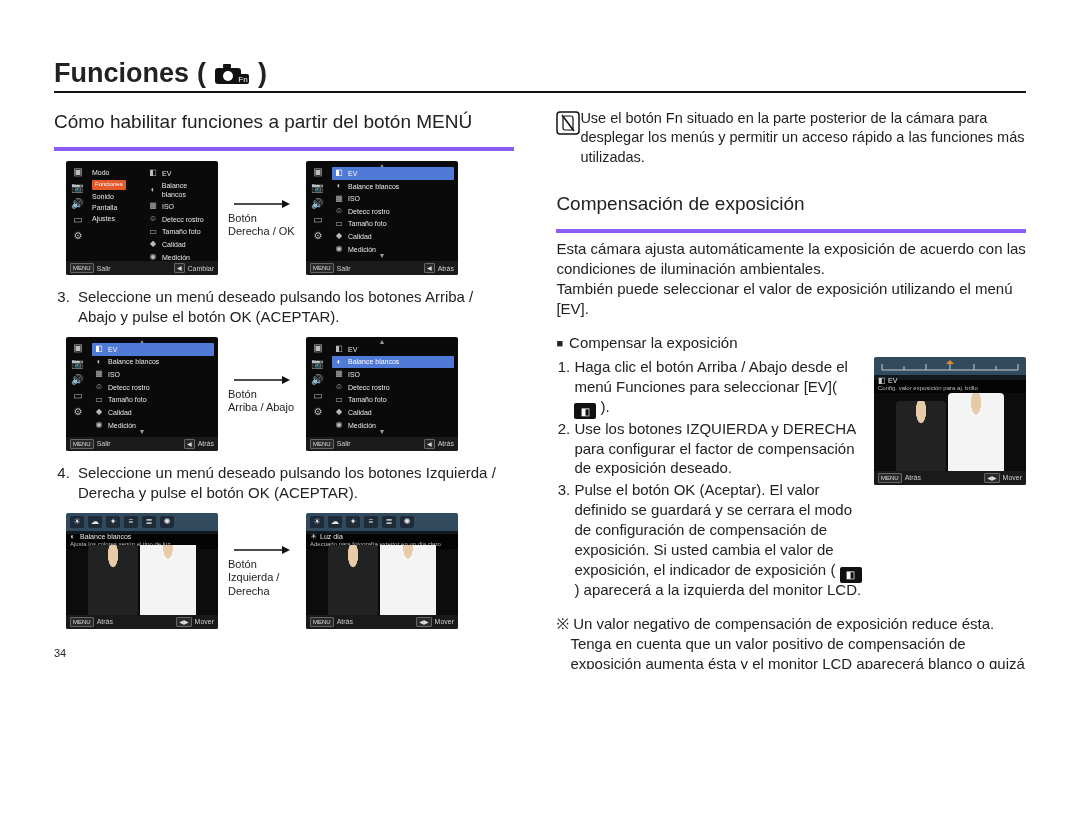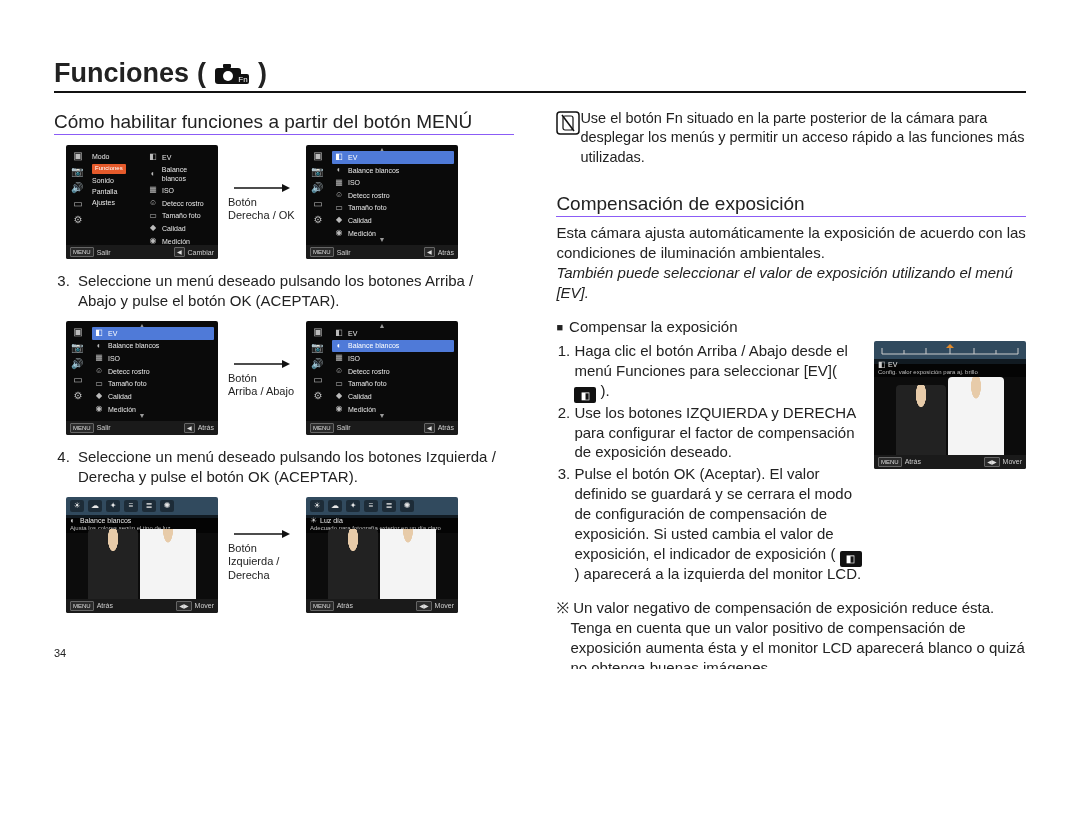--- a/index.html
+++ b/index.html
@@ -49,22 +49,22 @@
     flex: 1;
     min-width: 0;
     font-size: 15px;
     line-height: 1.33;
   }
   .col.right { flex: 1.02; }
   h2.section {
     font-size: 19px;
     font-weight: 400;
     margin: 0 0 6px 0;
-    padding-bottom: 0px;
-    border-bottom: 1px solid #8b5cf6;
+    padding-bottom: 13px;
+    border-bottom: 4px solid #8b5cf6;
   }
   ol.steps {
     margin: 2px 0 6px 0;
     padding: 0 0 0 16px;
   }
   ol.steps > li {
     margin: 0 0 2px 4px;
     padding-left: 4px;
   }
   .figrow {
@@ -679,21 +679,21 @@
               <path d="M6 4 L18 20" stroke="#111" stroke-width="1.5"></path>
               <rect x="7" y="5" width="10" height="14" rx="2" fill="none" stroke="#111" stroke-width="1.2"></rect>
             </svg>
         </div>
         <div class="note-text">Use el botón Fn situado en la parte posterior de la cámara para desplegar los menús y permitir un acceso rápido a las funciones más utilizadas.</div>
       </div>
 
       <h2 class="section">Compensación de exposición</h2>
 
       <p style="margin:6px 0 0 0;">Esta cámara ajusta automáticamente la exposición de acuerdo con las condiciones de iluminación ambientales.</p>
-      <p style="margin:0 0 14px 0;font-style:italic;">También puede seleccionar el valor de exposición utilizando el menú [EV].</p>
+      <p style="margin:0 0 14px 0;">También puede seleccionar el valor de exposición utilizando el menú [EV].</p>
 
       <p class="bullet-sq" style="margin:0 0 4px 0;"><span>Compensar la exposición</span></p>
 
       <div class="ev-block">
         <div class="txt">
           <ol class="sub-steps">
             <li>
               <span>Haga clic el botón Arriba / Abajo desde el menú Funciones para seleccionar</span>
               <span>[EV](</span>
               <span class="ev-icon-inline">◧</span>

